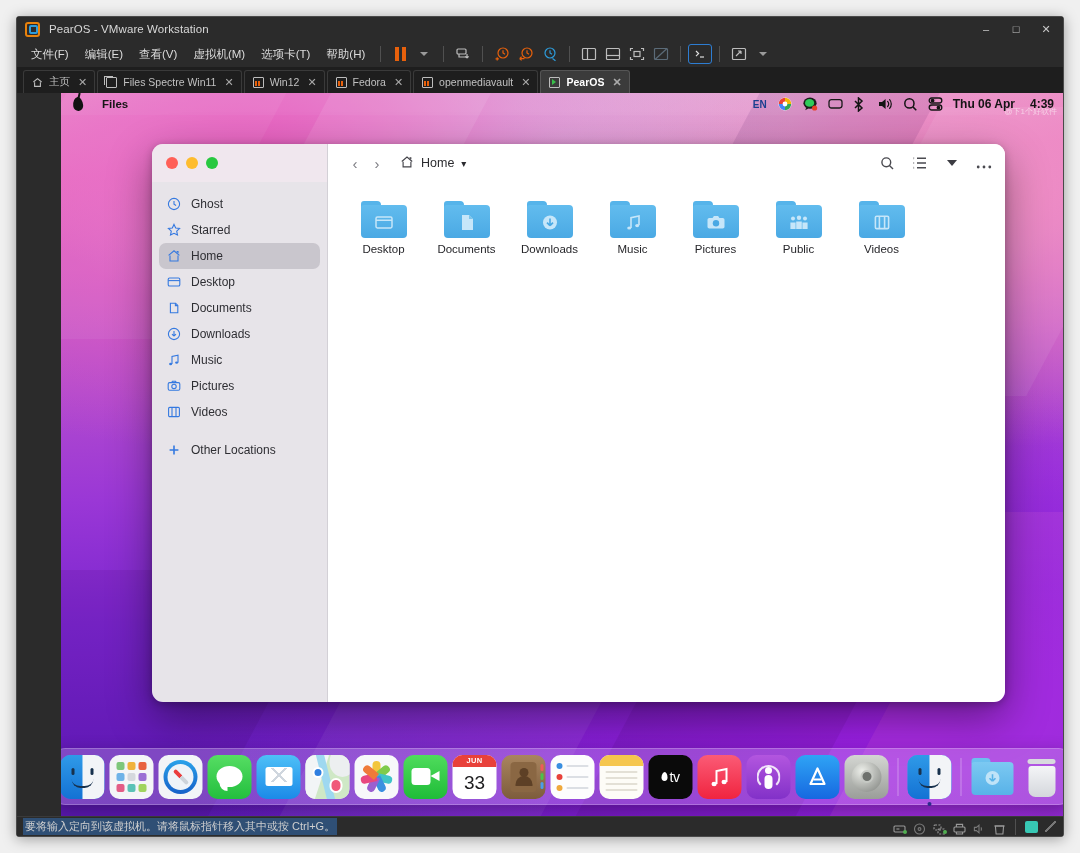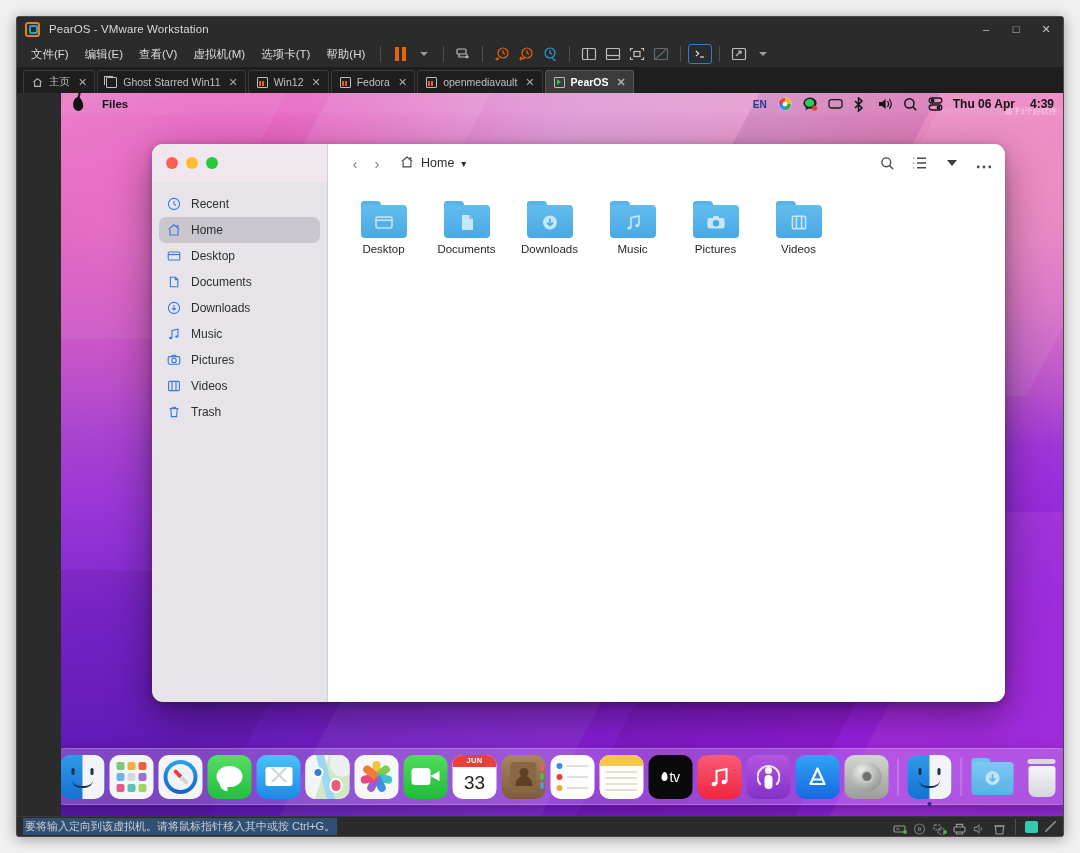--- a/index.html
+++ b/index.html
@@ -356,21 +356,21 @@
         <svg width="11" height="11" viewBox="0 0 11 11" fill="none" stroke="#bdbdbd" stroke-width="1.1">
           <path d="M1.4 5L5.5 1.6 9.6 5"></path>
             <path d="M2.6 5.2v4.2h5.8V5.2"></path>
         </svg>
       </span>
       <span>主页</span>
       <span class="x">✕</span>
     </div>
     <div class="tab">
       <span class="tabico win"></span>
-      <span>Ghost Starred Win11</span>
+      <span>Files Spectre Win11</span>
       <span class="x">✕</span>
     </div>
     <div class="tab">
       <span class="tabico vm"></span>
       <span>Win12</span>
       <span class="x">✕</span>
     </div>
     <div class="tab">
       <span class="tabico vm"></span>
       <span>Fedora</span>
@@ -470,21 +470,29 @@
         </div>
 
         <div class="sb-list">
           <div class="sb-item">
             <span class="sb-icon">
               <svg width="14" height="14" viewBox="0 0 14 14" fill="none" stroke="#3579e0" stroke-width="1.1">
                 <circle cx="7" cy="7" r="5.6"></circle>
                   <path d="M7 4v3.2l2.1 1.3"></path>
               </svg>
             </span>
-            <span>Recent</span>
+            <span>Ghost</span>
+          </div>
+          <div class="sb-item">
+            <span class="sb-icon">
+              <svg width="14" height="14" viewBox="0 0 14 14" fill="none" stroke="#3579e0" stroke-width="1.1">
+                <path d="M7 1.4l1.7 3.6 3.9.5-2.9 2.7.8 3.9L7 10.3l-3.5 1.8.8-3.9L1.4 5.5l3.9-.5z"></path>
+              </svg>
+            </span>
+            <span>Starred</span>
           </div>
           <div class="sb-item active">
             <span class="sb-icon">
               <svg width="14" height="14" viewBox="0 0 14 14" fill="none" stroke="#3579e0" stroke-width="1.1">
                 <path d="M1.6 6.4L7 1.8l5.4 4.6"></path>
                   <path d="M3 6.6v5.4h8V6.6"></path>
                   <path d="M9.6 2.6h1.4v1.6"></path>
               </svg>
             </span>
             <span>Home</span>
@@ -538,33 +546,31 @@
           </div>
           <div class="sb-item">
             <span class="sb-icon">
               <svg width="14" height="14" viewBox="0 0 14 14" fill="none" stroke="#3579e0" stroke-width="1.1">
                 <rect x="1.6" y="2.4" width="10.8" height="9.2" rx="1.2"></rect>
                 <path d="M5 2.4v9.2M9 2.4v9.2"></path>
               </svg>
             </span>
             <span>Videos</span>
           </div>
+
+          <div class="sb-sep"></div>
+
           <div class="sb-item">
             <span class="sb-icon">
-              <svg width="14" height="14" viewBox="0 0 14 14" fill="none" stroke="#3579e0" stroke-width="1.1">
-                <path d="M2.6 3.6h8.8"></path>
-                  <path d="M3.8 3.6l.6 8h5.2l.6-8"></path>
-                  <path d="M5.4 3.6V2.2h3.2v1.4"></path>
-              </svg>
-            </span>
-            <span>Trash</span>
-          </div>
-
-          <div class="sb-sep"></div>
-
+              <svg width="14" height="14" viewBox="0 0 14 14" fill="none" stroke="#3579e0" stroke-width="1.6">
+                <path d="M7 2.6v8.8M2.6 7h8.8"></path>
+              </svg>
+            </span>
+            <span>Other Locations</span>
+          </div>
         </div>
       </div>
 
       <div class="fmain">
         <div class="ftoolbar">
           <span class="nav-arrow">‹</span>
           <span class="nav-arrow">›</span>
           <span class="path">
             <span>
               <svg width="14" height="14" viewBox="0 0 14 14" fill="none" stroke="#44444a" stroke-width="1.15">
@@ -669,20 +675,35 @@
                 <svg width="22" height="19" viewBox="0 0 22 19">
                   <rect x="2.5" y="5" width="17" height="10.5" rx="1.8" fill="#c6e6f9"></rect>
                   <path d="M7.6 5l1.3-2h4.2l1.3 2z" fill="#c6e6f9"></path>
                   <circle cx="11" cy="10.3" r="3.2" fill="#4aa9e4"></circle>
                 </svg>
               </span>
             </span>
             <span class="lbl">Pictures</span>
           </div>
 
+          <div class="fitem">
+            <span class="folder">
+              <span class="tab-t"></span>
+                <span class="body"></span>
+              <span class="em">
+                <svg width="22" height="19" viewBox="0 0 22 19" fill="#c6e6f9">
+                  <circle cx="5" cy="5.6" r="2"></circle>
+                    <circle cx="11" cy="4.8" r="2.2"></circle>
+                    <circle cx="17" cy="5.6" r="2"></circle>
+                  <path d="M2.4 16V9.4h5.2V16zM8.2 16V8.6h5.6V16zM14.4 16V9.4h5.2V16z"></path>
+                </svg>
+              </span>
+            </span>
+            <span class="lbl">Public</span>
+          </div>
 
 
           <div class="fitem">
             <span class="folder">
               <span class="tab-t"></span>
                 <span class="body"></span>
               <span class="em">
                 <svg width="22" height="19" viewBox="0 0 22 19" fill="none" stroke="#c6e6f9" stroke-width="1.6">
                   <rect x="4.4" y="3.2" width="13.2" height="12.4" rx="1.2"></rect>
                   <path d="M8.4 3.2v12.4M13.6 3.2v12.4"></path>

